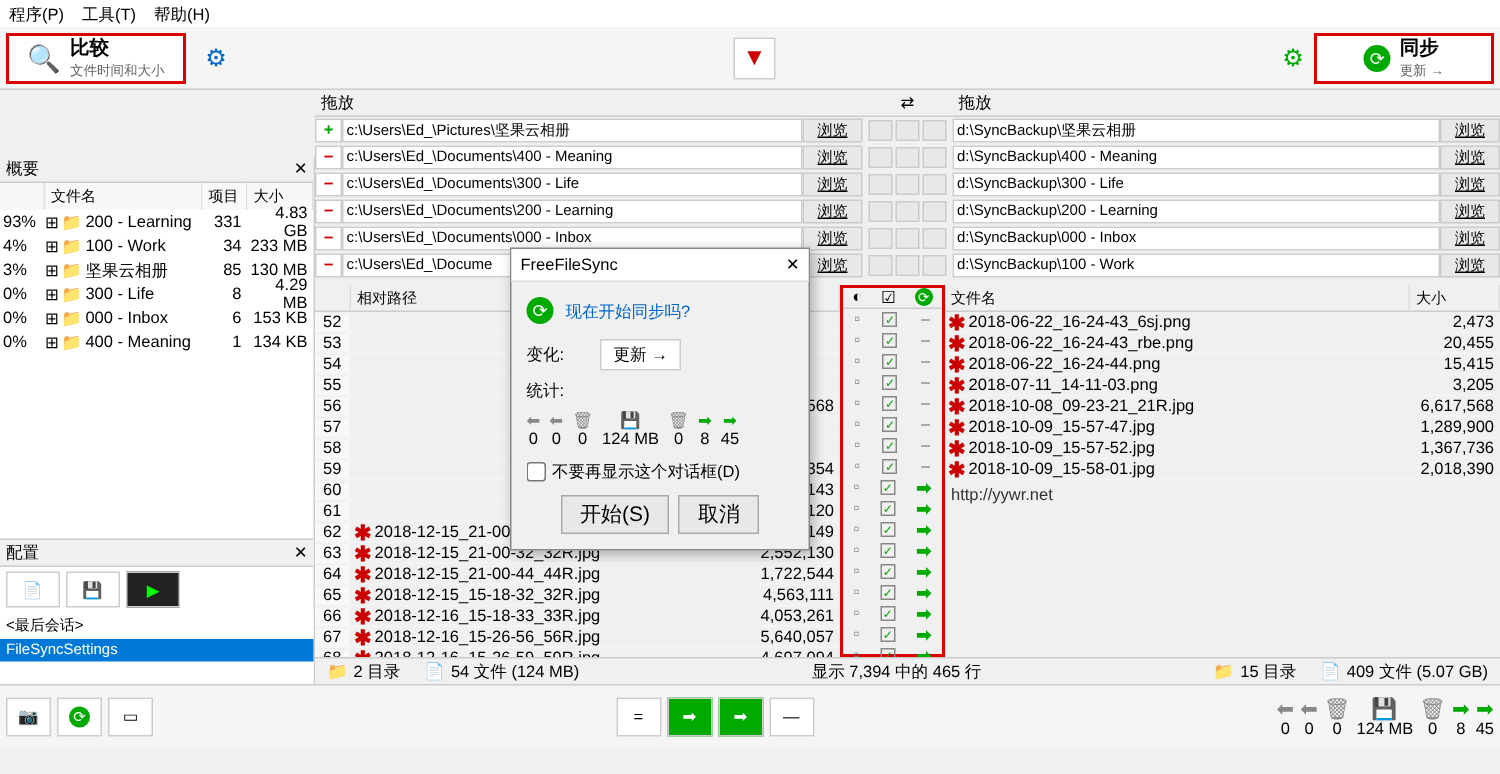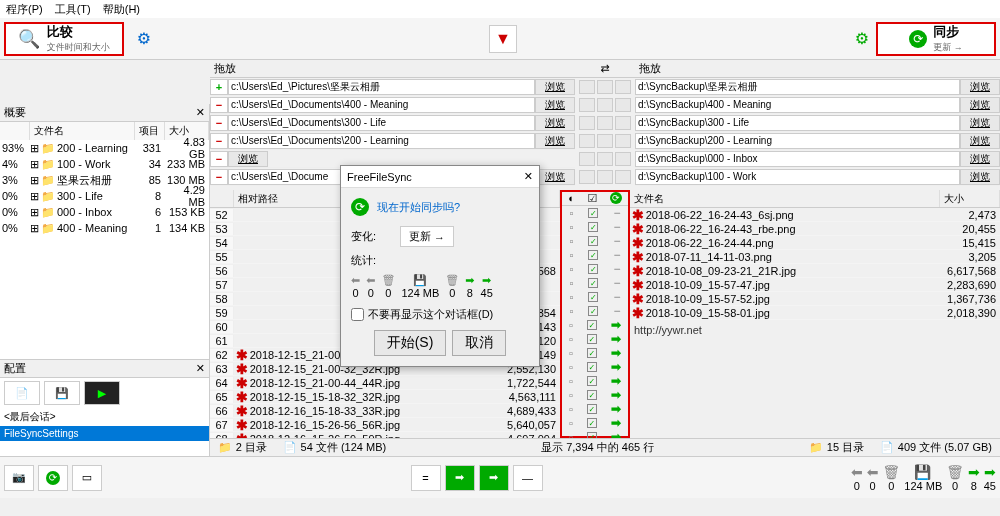--- a/index.html
+++ b/index.html
@@ -219,20 +219,21 @@
       <div class="fp-btn">
                 <span class="minus-icon">−</span>
               </div>
       <input class="fp-path" value="c:\Users\Ed_\Documents\200 - Learning" style="">
       <div class="fp-browse">浏览</div>
     </div>
             <div class="fp-row">
       <div class="fp-btn">
                 <span class="minus-icon">−</span>
               </div>
+      <input class="fp-path" value="c:\Users\Ed_\Documents\000 - Inbox" style="">
       <div class="fp-browse">浏览</div>
     </div>
             <div class="fp-row">
       <div class="fp-btn">
                 <span class="minus-icon">−</span>
               </div>
       <input class="fp-path" value="c:\Users\Ed_\Docume" style="">
       <div class="fp-browse">浏览</div>
     </div>
           </div>
@@ -380,21 +381,21 @@
       <div class="fg-size">1,722,544</div>
     </div>
             <div class="fg-row">
       <div class="fg-num">65</div>
       <div class="fg-name"><span class="asterisk">✱</span>2018-12-15_15-18-32_32R.jpg</div>
       <div class="fg-size">4,563,111</div>
     </div>
             <div class="fg-row">
       <div class="fg-num">66</div>
       <div class="fg-name"><span class="asterisk">✱</span>2018-12-16_15-18-33_33R.jpg</div>
-      <div class="fg-size">4,689,433</div>
+      <div class="fg-size">4,053,261</div>
     </div>
             <div class="fg-row">
       <div class="fg-num">67</div>
       <div class="fg-name"><span class="asterisk">✱</span>2018-12-16_15-26-56_56R.jpg</div>
       <div class="fg-size">5,640,057</div>
     </div>
             <div class="fg-row">
       <div class="fg-num">68</div>
       <div class="fg-name"><span class="asterisk">✱</span>2018-12-16_15-26-59_59R.jpg</div>
       <div class="fg-size">4,697,094</div>
@@ -516,21 +517,21 @@
             <div class="fg-row">
       <div class="fg-name"><span class="asterisk">✱</span>2018-07-11_14-11-03.png</div>
       <div class="fg-size">3,205</div>
     </div>
             <div class="fg-row">
       <div class="fg-name"><span class="asterisk">✱</span>2018-10-08_09-23-21_21R.jpg</div>
       <div class="fg-size">6,617,568</div>
     </div>
             <div class="fg-row">
       <div class="fg-name"><span class="asterisk">✱</span>2018-10-09_15-57-47.jpg</div>
-      <div class="fg-size">2,283,690</div>
+      <div class="fg-size">1,289,900</div>
     </div>
             <div class="fg-row">
       <div class="fg-name"><span class="asterisk">✱</span>2018-10-09_15-57-52.jpg</div>
       <div class="fg-size">1,367,736</div>
     </div>
             <div class="fg-row">
       <div class="fg-name"><span class="asterisk">✱</span>2018-10-09_15-58-01.jpg</div>
       <div class="fg-size">2,018,390</div>
     </div>
           </div>

